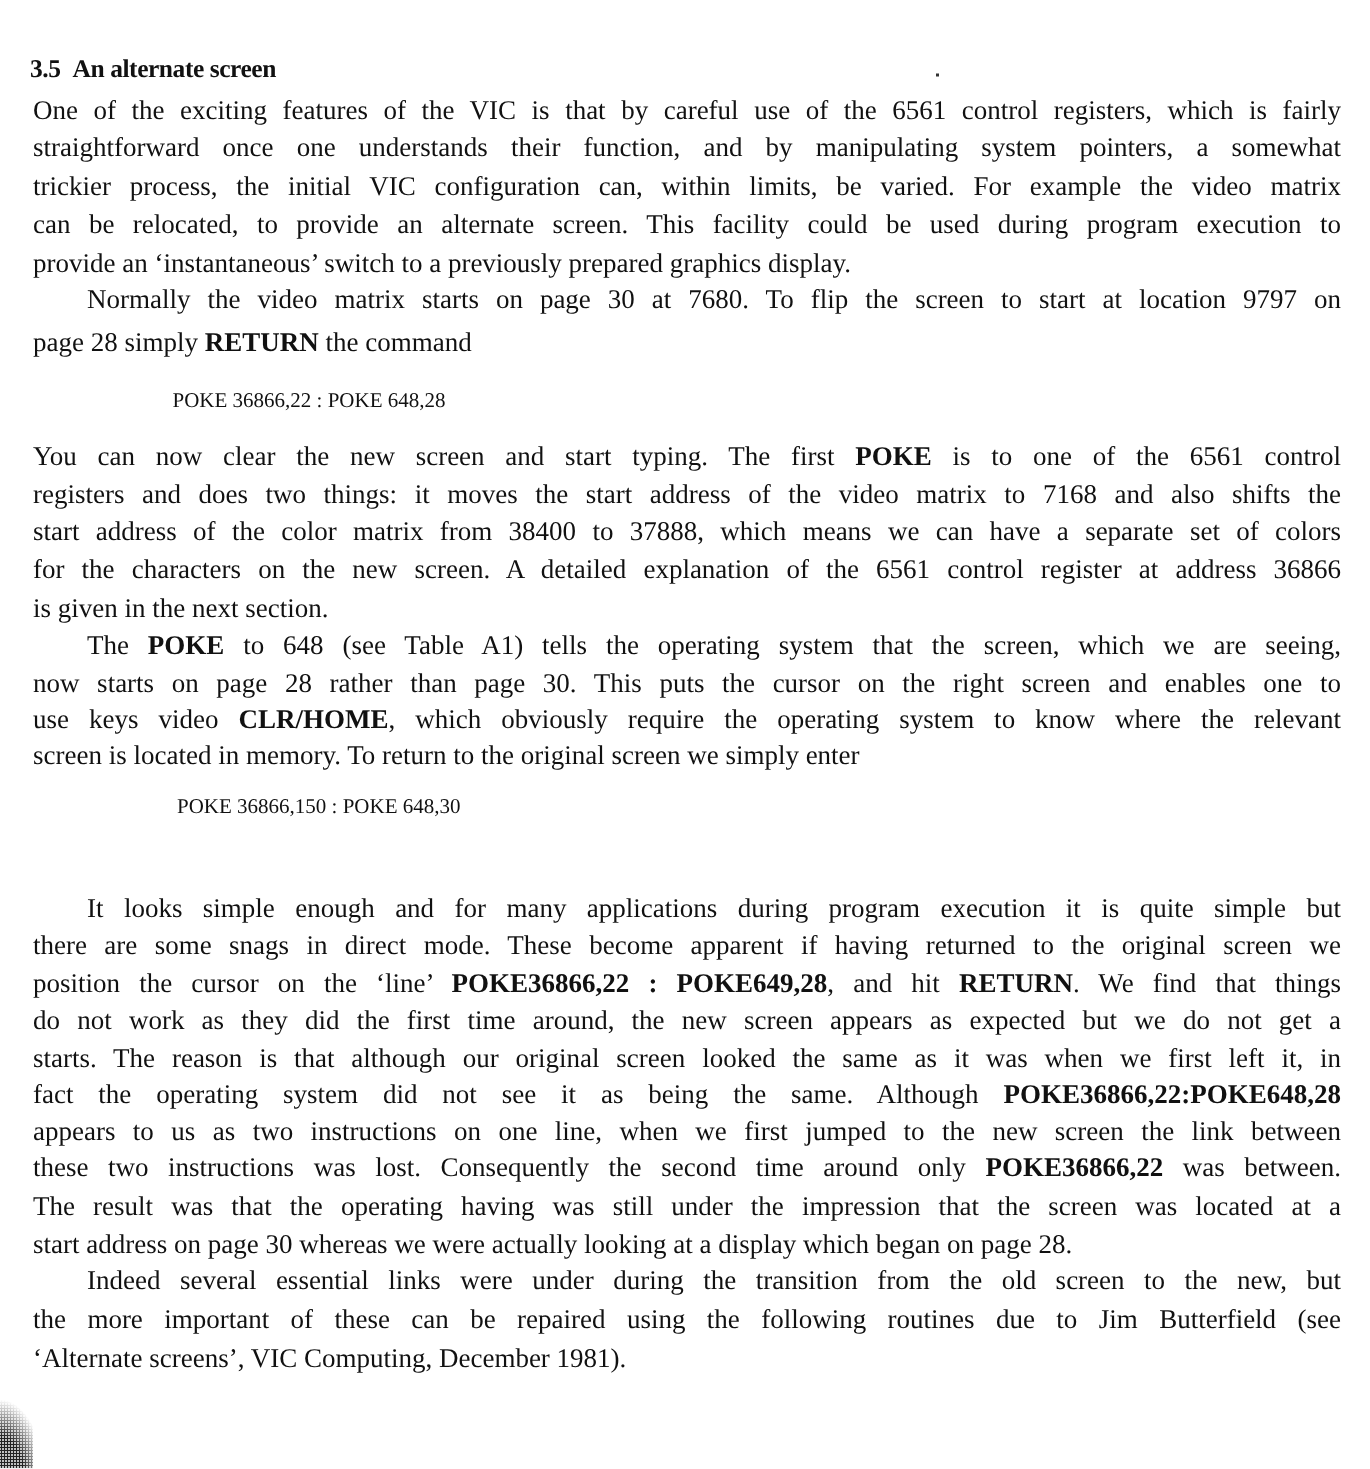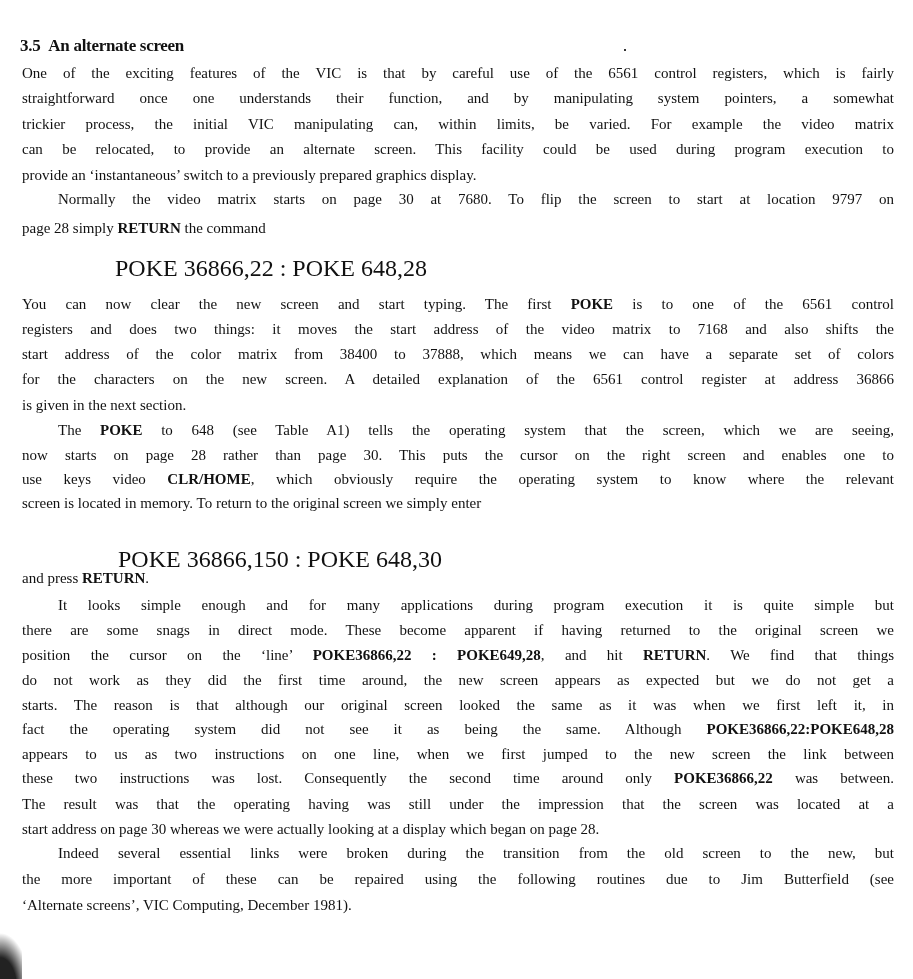--- a/index.html
+++ b/index.html
@@ -28,31 +28,31 @@
     font-weight: bold;
     letter-spacing: -0.3px;
     white-space: nowrap;
     text-align: center;
   }
   .heading .num { margin-right: 8px; }
   .line {
     position: absolute;
     left: 22px;
     width: 872px;
-    font-size: 15px;
+    font-size: 18px;
     line-height: 22px;
     white-space: nowrap;
     text-align: justify;
     text-align-last: justify;
   }
   .line.last { text-align-last: left; }
   .line.indent { left: 58px; width: 836px; }
   .code {
     position: absolute;
-    font-size: 24px;
+    font-size: 14px;
     white-space: nowrap;
     line-height: 22px;
   }
   .b { font-weight: bold; }
   .i { }
   .speck {
     position: absolute;
     left: 624px; top: 49px;
     width: 2px; height: 2px;
     background: #333;
@@ -75,21 +75,21 @@
 
   <div class="speck"></div>
 
   <div class="heading">
     <span class="num">3.5</span><span>An alternate screen</span>
   </div>
 
   <div>
     <div class="line" style="top:62px">One of the exciting features of the VIC is that by careful use of the 6561 control registers, which is fairly</div>
     <div class="line" style="top:87px">straightforward once one understands their function, and by manipulating system pointers, a somewhat</div>
-    <div class="line" style="top:113px">trickier process, the initial VIC manipulating can, within limits, be varied. For example the video matrix</div>
+    <div class="line" style="top:113px">trickier process, the initial VIC configuration can, within limits, be varied. For example the video matrix</div>
     <div class="line" style="top:138px">can be relocated, to provide an alternate screen. This facility could be used during program execution to</div>
     <div class="line last" style="top:164px">provide an ‘instantaneous’ switch to a previously prepared graphics display.</div>
   </div>
 
   <div>
     <div class="line indent" style="top:188px">Normally the video matrix starts on page 30 at 7680. To flip the screen to start at location 9797 on</div>
     <div class="line last" style="top:217px"><span>page 28 simply </span><span class="b">RETURN</span><span> the command</span></div>
   </div>
 
   <div class="code" style="left:115px; top:257px">POKE 36866,22 : POKE 648,28</div>
@@ -102,37 +102,36 @@
     <div class="line last" style="top:394px">is given in the next section.</div>
   </div>
 
   <div>
     <div class="line indent" style="top:419px"><span>The </span><span class="b">POKE</span><span> to 648 (see Table A1) tells the operating system that the screen, which we are seeing,</span></div>
     <div class="line" style="top:444px">now starts on page 28 rather than page 30. This puts the cursor on the right screen and enables one to</div>
     <div class="line" style="top:468px"><span>use keys video </span><span class="b">CLR/HOME</span><span>, which obviously require the operating system to know where the relevant</span></div>
     <div class="line last" style="top:492px">screen is located in memory. To return to the original screen we simply enter</div>
   </div>
 
-  <div class="code" style="left:118px; top:548px">POKE 36866,150 : POKE 648,30</div>
+  <div class="code" style="left:118px; top:528px">POKE 36866,150 : POKE 648,30</div>
 
-  <div class="line last" style="top:567px"><span>and press </span><span class="b">RETURN</span><span>.</span></div>
 
   <div>
     <div class="line indent" style="top:594px">It looks simple enough and for many applications during program execution it is quite simple but</div>
     <div class="line" style="top:619px">there are some snags in direct mode. These become apparent if having returned to the original screen we</div>
     <div class="line" style="top:644px"><span>position the cursor on the ‘line’ </span><span class="b">POKE36866,22 : POKE649,28</span><span>, and hit </span><span class="b">RETURN</span><span>. We find that things</span></div>
     <div class="line" style="top:669px">do not work as they did the first time around, the new screen appears as expected but we do not get a</div>
     <div class="line" style="top:694px"><span>starts. The reason is that although our original screen </span><span class="i">looked</span><span> the same as it was when we first left it, in</span></div>
     <div class="line" style="top:718px"><span>fact the operating system did not see it as being the same. Although </span><span class="b">POKE36866,22:POKE648,28</span></div>
     <div class="line" style="top:743px">appears to us as two instructions on one line, when we first jumped to the new screen the link between</div>
     <div class="line" style="top:767px"><span>these two instructions was lost. Consequently the second time around only </span><span class="b">POKE36866,22</span><span> was between.</span></div>
     <div class="line" style="top:793px">The result was that the operating having was still under the impression that the screen was located at a</div>
     <div class="line last" style="top:818px">start address on page 30 whereas we were actually looking at a display which began on page 28.</div>
   </div>
 
   <div>
-    <div class="line indent" style="top:842px">Indeed several essential links were broken during the transition from the old screen to the new, but</div>
+    <div class="line indent" style="top:842px">Indeed several essential links were under during the transition from the old screen to the new, but</div>
     <div class="line" style="top:868px">the more important of these can be repaired using the following routines due to Jim Butterfield (see</div>
     <div class="line last" style="top:894px"><span>‘Alternate screens’, </span><span class="i">VIC Computing,</span><span> December 1981).</span></div>
   </div>
 
   <div class="halftone"></div>
 </div>
 
 </body></html>

